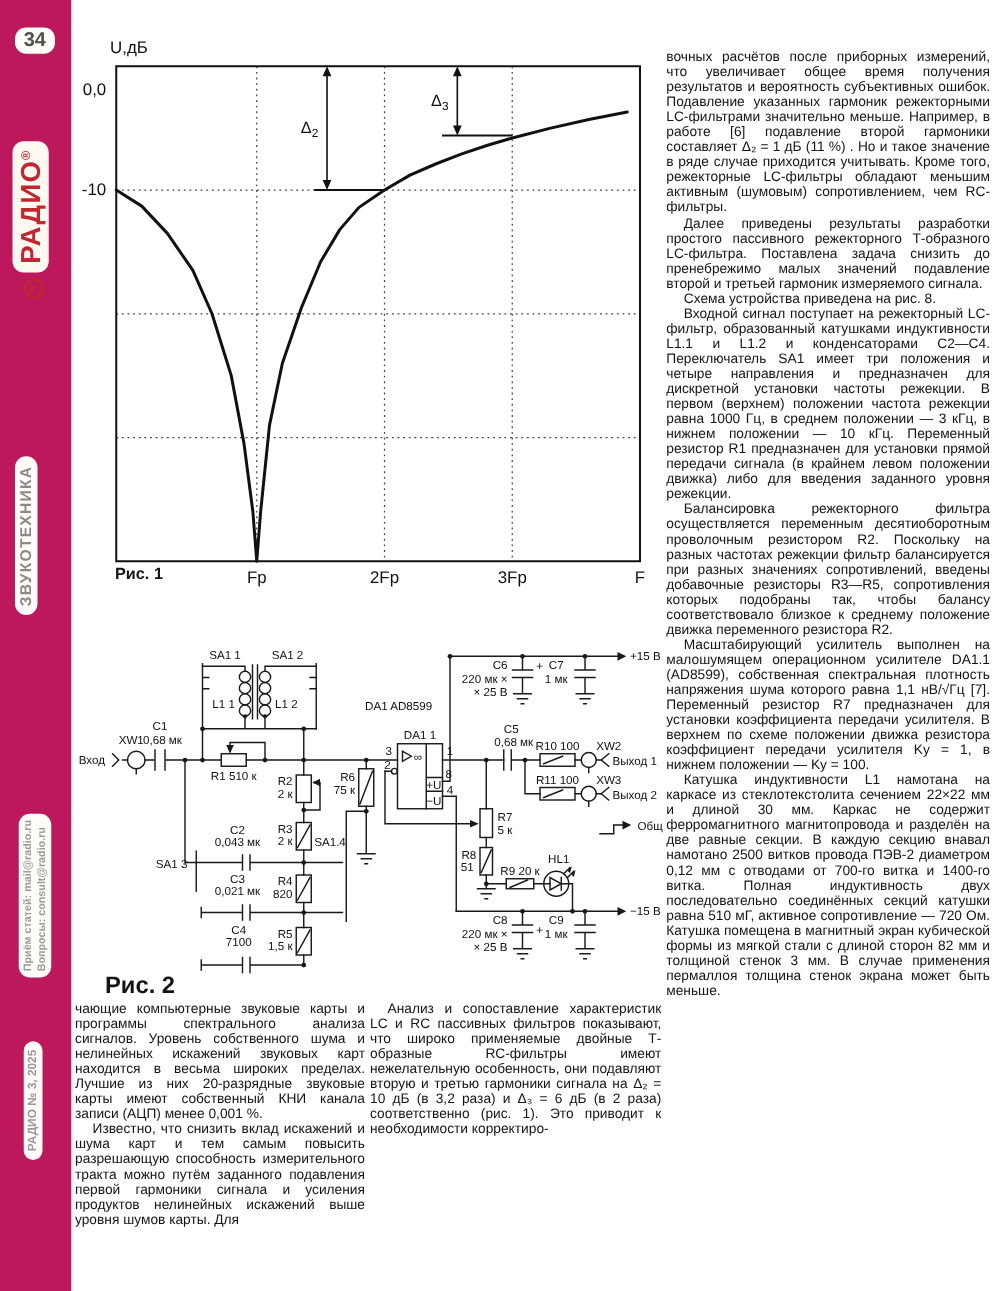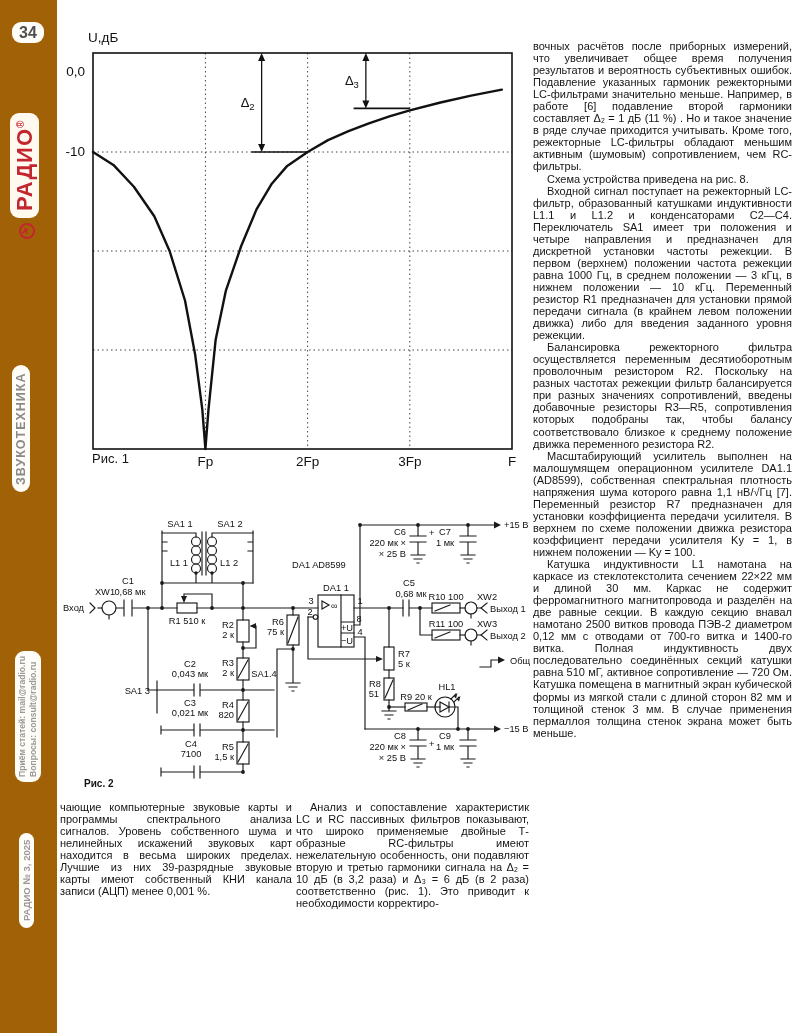--- a/index.html
+++ b/index.html
@@ -1,40 +1,40 @@
 <!DOCTYPE html>
 <html><head>
 <meta charset="utf-8">
 <style>
   html,body{margin:0;padding:0;}
   body{width:794px;height:1033px;position:relative;background:#fff;overflow:hidden;
        font-family:"Liberation Sans",sans-serif;color:#141414;}
   
-  .sidebar{position:absolute;left:0;top:0;width:57px;height:1033px;background:#a16207;}
+  .sidebar{position:absolute;left:0;top:0;width:57px;height:1033px;background:#be185d;}
   .vtext{position:absolute;white-space:nowrap;transform:rotate(-90deg);transform-origin:left top;}
   .pill{background:#fffdf8;border-radius:9px;padding:2px 7px;}
   .pagenum{position:absolute;left:12px;top:24px;font-size:16px;font-weight:bold;color:#4f4f4f;}
   .logo{font-size:22px;font-weight:bold;color:#c4262e;letter-spacing:1px;
         text-shadow:0 0 2px #fff,0 0 2px #fff;}
   .logo sup{font-size:10px;}
   .section-v{font-size:12.5px;font-weight:bold;color:#8a8a8a;letter-spacing:1px;}
   .contact-v{font-size:8.6px;color:#9a9a9a;line-height:11px;font-weight:bold;}
   .issue-v{font-size:9.5px;color:#9a9a9a;font-weight:bold;}
   .emblem{position:absolute;left:18px;top:222px;}
   
   .col{position:absolute;text-align:justify;font-size:11px;line-height:12.05px;color:#151515;}
   .col p{margin:0;}
   .col p.ind{text-indent:14px;}
   .right-col{left:533px;top:40px;width:259px;}
   .bl-col{left:60px;top:801px;width:232px;}
   .bm-col{left:296px;top:801px;width:233px;}
   
   .fig1{position:absolute;left:60px;top:28px;}
-  .fig1cap{position:absolute;left:92px;top:451px;font-size:13px;font-weight:normal;}
-  .fig2cap{position:absolute;left:84px;top:778px;font-size:10px;font-weight:bold;}
+  .fig1cap{position:absolute;left:92px;top:451px;font-size:13px;font-weight:bold;}
+  .fig2cap{position:absolute;left:84px;top:778px;font-size:19px;font-weight:bold;}
   .schem{position:absolute;left:60px;top:497px;}
   
   .grid{stroke:#454545;stroke-width:1;stroke-dasharray:1.5,3;fill:none;}
   .frame{fill:none;stroke:#111;stroke-width:1.6;}
   .curve{fill:none;stroke:#111;stroke-width:2.4;stroke-linejoin:round;stroke-linecap:round;}
   .ann{stroke:#111;stroke-width:1.3;}
   .annb{stroke:#111;stroke-width:1.7;}
   .annf{fill:#111;}
   .tick{font-family:"Liberation Sans",sans-serif;font-size:13.5px;fill:#111;}
   .annt{font-family:"Liberation Sans",sans-serif;font-size:13px;fill:#111;}
@@ -100,20 +100,21 @@
     <line x1="305.8609756097561" x2="305.8609756097561" y1="32" y2="73.44" class="ann"></line>
     <path d="M305.8609756097561,25 l-3.5,8 l7,0 z" class="annf"></path>
     <path d="M305.8609756097561,80.44 l-3.5,-8 l7,0 z" class="annf"></path>
     <line x1="293.5975609756098" x2="349.80487804878055" y1="80.44" y2="80.44" class="annb"></line>
     <text x="298.8609756097561" y="56.72" class="annt" text-anchor="end">Δ<tspan dy="3" font-size="9.5">3</tspan></text>
   </svg>
 <div class="fig1cap">Рис. 1</div>
 
 <div class="col right-col">
   <p>вочных расчётов после приборных измерений, что увеличивает общее время получения результатов и вероятность субъективных ошибок. Подавление указанных гармоник режекторными LC-фильтрами значительно меньше. Например, в работе [6] подавление второй гармоники составляет Δ₂ = 1 дБ (11 %) . Но и такое значение в ряде случае приходится учитывать. Кроме того, режекторные LC-фильтры обладают меньшим активным (шумовым) сопротивлением, чем RC-фильтры.</p>
+  <p class="ind">Далее приведены результаты разработки простого пассивного режекторного Т-образного LC-фильтра. Поставлена задача снизить до пренебрежимо малых значений подавление второй и третьей гармоник измеряемого сигнала.</p>
   <p class="ind">Схема устройства приведена на рис. 8.</p>
   <p class="ind">Входной сигнал поступает на режекторный LC-фильтр, образованный катушками индуктивности L1.1 и L1.2 и конденсаторами C2—C4. Переключатель SA1 имеет три положения и четыре направления и предназначен для дискретной установки частоты режекции. В первом (верхнем) положении частота режекции равна 1000 Гц, в среднем положении — 3 кГц, в нижнем положении — 10 кГц. Переменный резистор R1 предназначен для установки прямой передачи сигнала (в крайнем левом положении движка) либо для введения заданного уровня режекции.</p>
   <p class="ind">Балансировка режекторного фильтра осуществляется переменным десятиоборотным проволочным резистором R2. Поскольку на разных частотах режекции фильтр балансируется при разных значениях сопротивлений, введены добавочные резисторы R3—R5, сопротивления которых подобраны так, чтобы балансу соответствовало близкое к среднему положение движка переменного резистора R2.</p>
   <p class="ind">Масштабирующий усилитель выполнен на малошумящем операционном усилителе DA1.1 (AD8599), собственная спектральная плотность напряжения шума которого равна 1,1 нВ/√Гц [7]. Переменный резистор R7 предназначен для установки коэффициента передачи усилителя. В верхнем по схеме положении движка резистора коэффициент передачи усилителя Kу = 1, в нижнем положении — Kу = 100.</p>
   <p class="ind">Катушка индуктивности L1 намотана на каркасе из стеклотекстолита сечением 22×22 мм и длиной 30 мм. Каркас не содержит ферромагнитного магнитопровода и разделён на две равные секции. В каждую секцию внавал намотано 2500 витков провода ПЭВ-2 диаметром 0,12 мм с отводами от 700-го витка и 1400-го витка. Полная индуктивность двух последовательно соединённых секций катушки равна 510 мГ, активное сопротивление — 720 Ом. Катушка помещена в магнитный экран кубической формы из мягкой стали с длиной сторон 82 мм и толщиной стенок 3 мм. В случае применения пермаллоя толщина стенок экрана может быть меньше.</p>
 </div>
 
 <svg class="schem" width="472" height="300" viewBox="0 0 472 300">
   <g class="w">
 
@@ -310,17 +311,18 @@
     <text class="s" x="346" y="253" text-anchor="end">220 мк ×</text>
     <text class="s" x="346" y="264" text-anchor="end">× 25 В</text>
     <text class="s" x="385" y="242" text-anchor="middle">C9</text>
     <text class="s" x="385" y="253" text-anchor="middle">1 мк</text>
     <text class="s" x="444" y="235">−15 В</text>
   </g>
 </svg>
 <div class="fig2cap">Рис. 2</div>
 
 <div class="col bl-col">
-  <p>чающие компьютерные звуковые карты и программы спектрального анализа сигналов. Уровень собственного шума и нелинейных искажений звуковых карт находится в весьма широких пределах. Лучшие из них 39-разрядные звуковые карты имеют собственный КНИ канала записи (АЦП) менее 0,001 %.</p>
+  <p>чающие компьютерные звуковые карты и программы спектрального анализа сигналов. Уровень собственного шума и нелинейных искажений звуковых карт находится в весьма широких пределах. Лучшие из них 20-разрядные звуковые карты имеют собственный КНИ канала записи (АЦП) менее 0,001 %.</p>
+  <p class="ind">Известно, что снизить вклад искажений и шума карт и тем самым повысить разрешающую способность измерительного тракта можно путём заданного подавления первой гармоники сигнала и усиления продуктов нелинейных искажений выше уровня шумов карты. Для</p>
 </div>
 <div class="col bm-col">
   <p class="ind">Анализ и сопоставление характеристик LC и RC пассивных фильтров показывают, что широко применяемые двойные Т-образные RC-фильтры имеют нежелательную особенность, они подавляют вторую и третью гармоники сигнала на Δ₂ = 10 дБ (в 3,2 раза) и Δ₃ = 6 дБ (в 2 раза) соответственно (рис. 1). Это приводит к необходимости корректиро-</p>
 </div>
 
 </body></html>

